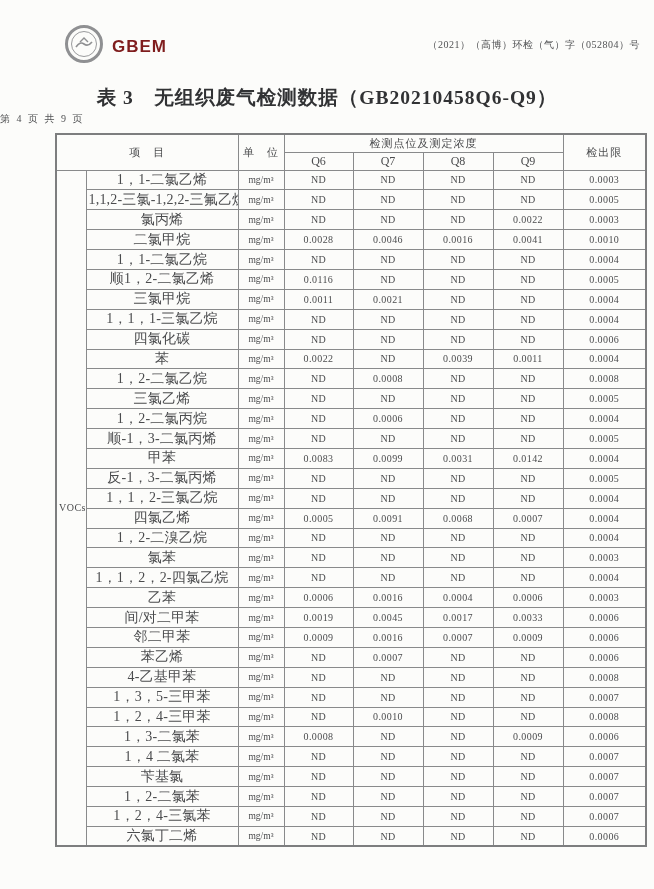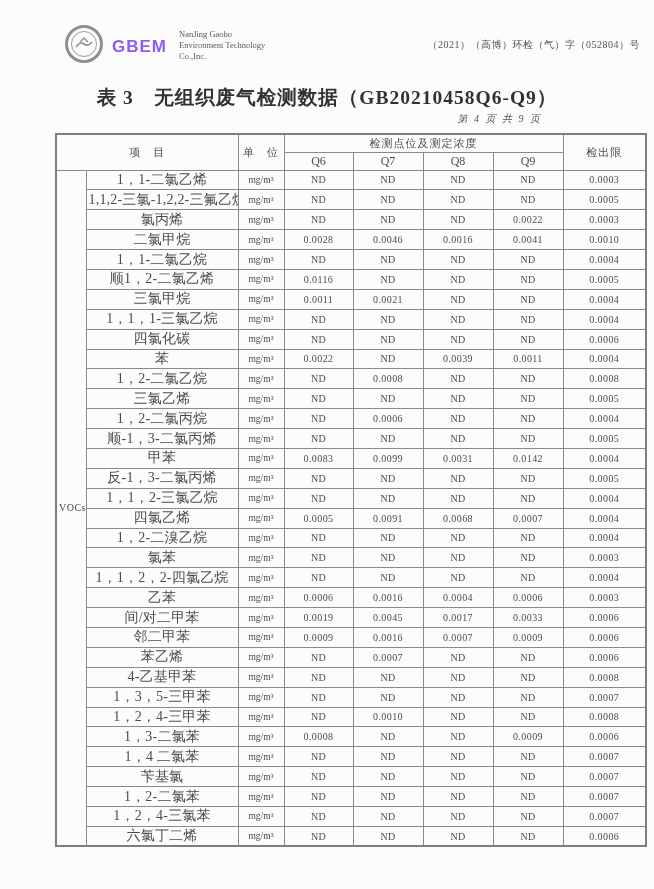--- a/index.html
+++ b/index.html
@@ -16,42 +16,42 @@
   
   .doc-header {
     position:absolute; top:24px; left:64px; right:14px;
     display:flex; align-items:flex-start;
   }
   .brand { display:flex; align-items:center; }
   .seal { width:40px; height:40px; flex:0 0 auto; }
   .gbem-text {
     font-family:"Liberation Sans","DejaVu Sans",sans-serif;
     font-weight:bold; font-size:17px; letter-spacing:1px;
-    color:#8b5cf6; margin:6px 0 0 8px;
+    color:#7f1d1d; margin:6px 0 0 8px;
   }
   .company {
     font-size:8.5px; line-height:1.3; color:#5a5b5d;
     margin:3px 0 0 12px; width:110px;
   }
   .docnum {
     margin-left:auto; margin-top:14px;
     font-size:10px; letter-spacing:0.5px; color:#515254;
     white-space:nowrap;
     font-family:Liberation Serif, serif;
   }
   
   .title {
     position:absolute; top:84px; left:0; right:0;
     text-align:center;
     font-size:19.5px; font-weight:bold; letter-spacing:1px;
     color:#313234;
   }
   .pageinfo {
     position:absolute; top:112px; left:0; right:112px;
-    text-align:right; font-size:10px; letter-spacing:2px; color:#515254;font-style:italic;
+    font-size:10px; letter-spacing:2px; color:#515254;
   }
   
   table.data {
     position:absolute; top:133px; left:55px;
     width:590px;
     border-collapse:collapse;
     table-layout:fixed;
     font-size:10px;
   }
   table.data th, table.data td {
@@ -83,25 +83,20 @@
 
   <div class="doc-header">
     <div class="brand">
       <svg class="seal" viewBox="0 0 40 40">
         <circle cx="20" cy="20" r="17.5" fill="none" stroke="#8f9092" stroke-width="3"></circle>
         <circle cx="20" cy="20" r="12.5" fill="none" stroke="#9a9b9d" stroke-width="1"></circle>
         <path d="M12 23 Q16 17 20 20 Q24 23 28 18" fill="none" stroke="#8f9092" stroke-width="1.6"></path>
         <path d="M16 18 L20 14 L24 18" fill="none" stroke="#8f9092" stroke-width="1.4"></path>
       </svg>
       <div class="gbem-text">GBEM</div>
-      <div class="company">
-        <div>NanJing Gaobo</div>
-        <div>Environment Technology</div>
-        <div>Co.,Inc.</div>
-      </div>
     </div>
     <div class="docnum">（2021）（高博）环检（气）字（052804）号</div>
   </div>
 
   <div class="title">表 3　无组织废气检测数据（GB20210458Q6-Q9）</div>
   <div class="pageinfo">第 4 页 共 9 页</div>
 
   <table class="data">
     <colgroup>
       <col style="width:30px">

